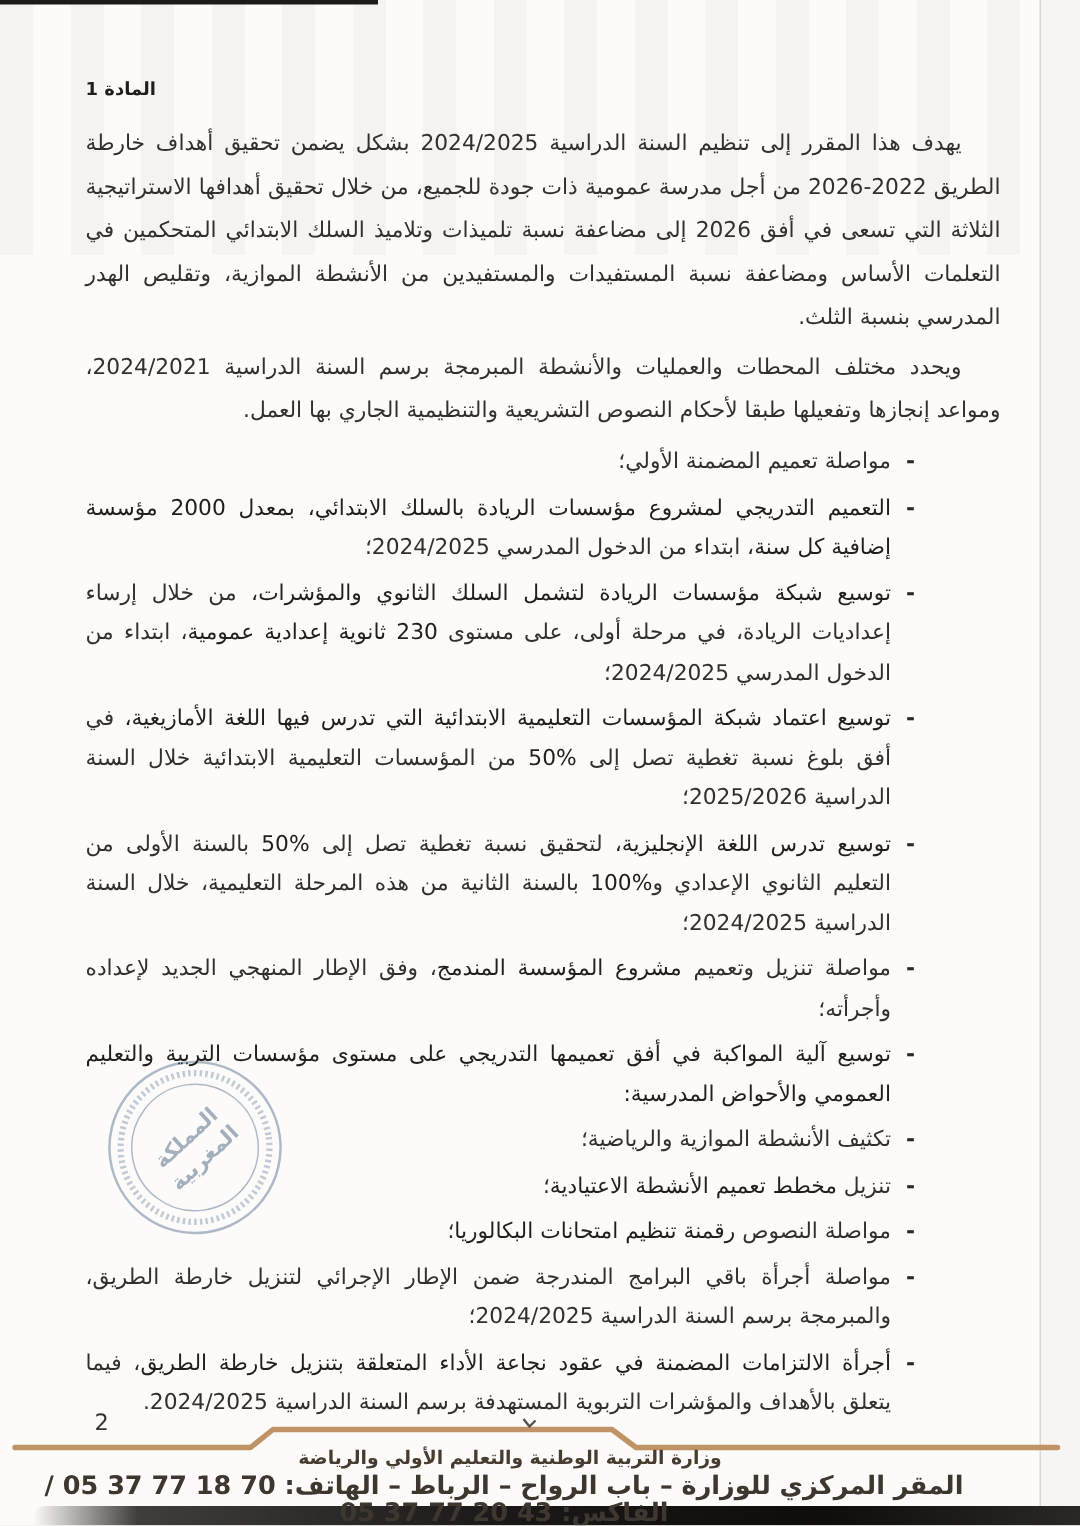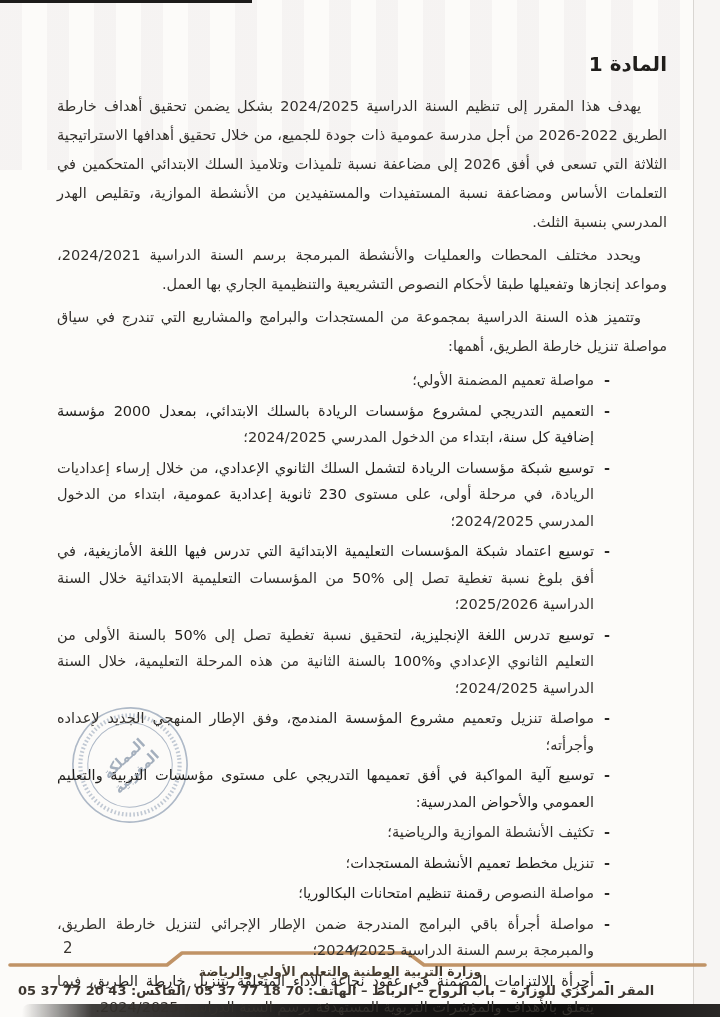--- a/index.html
+++ b/index.html
@@ -9,63 +9,62 @@
   .page::before{content:"";position:absolute;left:0;top:0;width:720px;height:170px;
     background:repeating-linear-gradient(90deg, rgba(205,196,201,0.14) 0 22px, rgba(255,255,255,0) 22px 47px);
     pointer-events:none;}
   .scan-edge-top{position:absolute;left:0;top:0;width:252px;height:3px;background:#1c1b1a;}
   .page-edge-line{position:absolute;left:693px;top:0;width:1px;height:1017px;background:#d9d6d2;}
   .page-edge-shade{position:absolute;left:694px;top:0;width:26px;height:1017px;background:#f7f5f3;}
   .scan-edge-bottom{position:absolute;left:22px;right:0;bottom:0;height:13px;
     background:linear-gradient(90deg, rgba(30,28,26,0) 0%, rgba(30,28,26,0.85) 10%, #1b1918 45%, #0e0d0c 75%, #2a2826 100%);
     border-top-left-radius:8px;filter:blur(0.4px);}
   .content{position:absolute;top:52px;right:53px;left:57px;color:#33302c;font-size:14.5px;z-index:2;}
-  .doc-title{text-align:right;font-weight:bold;color:#201e1b;font-size:20px;margin:0 0 16px 0;}
+  .doc-title{text-align:left;font-weight:bold;color:#201e1b;font-size:12px;margin:0 0 16px 0;}
   .paras p{margin:0 0 4px 0;line-height:29px;text-align:justify;text-indent:26px;}
   .bullets{margin-top:6px;padding-right:73px;}
   .bullet-item{position:relative;line-height:26.5px;margin-bottom:4px;text-align:justify;}
   .bullet-item .dash{position:absolute;right:-16px;top:0;font-weight:bold;color:#2a2826;}
   .b{font-weight:normal;color:#211f1c;}
   
   .stamp{position:absolute;left:68px;top:703px;width:124px;height:124px;opacity:0.55;z-index:1;
     mix-blend-mode:multiply;transform:rotate(-8deg);}
   
   .ribbon{position:absolute;left:0;top:938px;width:720px;height:40px;z-index:1;}
   .page-number{position:absolute;left:63px;top:939px;font-size:15px;color:#38342f;z-index:2;}
   .footer-ministry{position:absolute;left:0;top:963px;width:680px;text-align:center;
     font-size:12.5px;font-weight:bold;color:#463c2f;line-height:18px;z-index:2;}
   .footer-address{position:absolute;left:0;top:982px;width:672px;text-align:center;
-    font-size:13px;font-weight:bold;color:#3d3730;line-height:18px;z-index:2;}
+    font-size:17px;font-weight:bold;color:#3d3730;line-height:18px;z-index:2;}
 </style>
 </head>
 <body>
 
 <div class="page">
 
   <div class="scan-edge-top"></div>
   <div class="page-edge-shade"></div>
   <div class="page-edge-line"></div>
 
   <div class="content">
     <h1 class="doc-title">المادة 1</h1>
     <div class="paras">
         <p><span>يهدف هذا المقرر إلى تنظيم السنة الدراسية 2024/2025 بشكل يضمن تحقيق أهداف خارطة الطريق 2022-2026 من أجل مدرسة عمومية ذات جودة للجميع، من خلال تحقيق أهدافها الاستراتيجية الثلاثة التي تسعى في أفق 2026 إلى مضاعفة نسبة تلميذات وتلاميذ السلك الابتدائي المتحكمين في التعلمات الأساس ومضاعفة نسبة المستفيدات والمستفيدين من الأنشطة الموازية، وتقليص الهدر المدرسي بنسبة الثلث.</span></p>
         <p><span>ويحدد مختلف المحطات والعمليات والأنشطة المبرمجة برسم السنة الدراسية 2024/2021، ومواعد إنجازها وتفعيلها طبقا لأحكام النصوص التشريعية والتنظيمية الجاري بها العمل.</span></p>
-        <p><span>وتتميز هذه السنة الدراسية بمجموعة من المستجدات والبرامج والمشاريع التي تندرج في سياق مواصلة تنزيل خارطة الطريق، أهمها:</span></p>
       </div>
     <div class="bullets">
         <div class="bullet-item"><span class="dash">-</span><span>مواصلة تعميم المضمنة الأولي؛</span></div>
         <div class="bullet-item"><span class="dash">-</span><span class="b">التعميم التدريجي لمشروع مؤسسات الريادة بالسلك الابتدائي، بمعدل 2000 مؤسسة إضافية كل سنة،</span><span> ابتداء من الدخول المدرسي 2024/2025؛</span></div>
-        <div class="bullet-item"><span class="dash">-</span><span class="b">توسيع شبكة مؤسسات الريادة لتشمل السلك الثانوي الإعدادي،</span><span> من خلال إرساء إعداديات الريادة، في مرحلة أولى، على مستوى </span><span class="b">230 ثانوية إعدادية عمومية</span><span>، ابتداء من الدخول المدرسي 2024/2025؛</span></div>
+        <div class="bullet-item"><span class="dash">-</span><span class="b">توسيع شبكة مؤسسات الريادة لتشمل السلك الثانوي والمؤشرات،</span><span> من خلال إرساء إعداديات الريادة، في مرحلة أولى، على مستوى </span><span class="b">230 ثانوية إعدادية عمومية</span><span>، ابتداء من الدخول المدرسي 2024/2025؛</span></div>
         <div class="bullet-item"><span class="dash">-</span><span class="b">توسيع اعتماد شبكة المؤسسات التعليمية الابتدائية التي تدرس فيها اللغة الأمازيغية،</span><span> في أفق بلوغ نسبة تغطية تصل إلى </span><span class="b">%50</span><span> من المؤسسات التعليمية الابتدائية خلال السنة الدراسية 2025/2026؛</span></div>
         <div class="bullet-item"><span class="dash">-</span><span class="b">توسيع تدرس اللغة الإنجليزية،</span><span> لتحقيق نسبة تغطية تصل إلى </span><span class="b">%50</span><span> بالسنة الأولى من التعليم الثانوي الإعدادي و</span><span class="b">%100</span><span> بالسنة الثانية من هذه المرحلة التعليمية، خلال السنة الدراسية 2024/2025؛</span></div>
         <div class="bullet-item"><span class="dash">-</span><span>مواصلة تنزيل وتعميم </span><span class="b">مشروع المؤسسة المندمج</span><span>، وفق الإطار المنهجي الجديد لإعداده وأجرأته؛</span></div>
         <div class="bullet-item"><span class="dash">-</span><span class="b">توسيع آلية المواكبة في أفق تعميمها التدريجي على مستوى مؤسسات التربية والتعليم العمومي والأحواض المدرسية:</span></div>
         <div class="bullet-item"><span class="dash">-</span><span>تكثيف الأنشطة الموازية والرياضية؛</span></div>
-        <div class="bullet-item"><span class="dash">-</span><span>تنزيل </span><span class="b">مخطط تعميم الأنشطة المستجدات</span><span>؛</span></div>
+        <div class="bullet-item"><span class="dash">-</span><span>تنزيل </span><span class="b">مخطط تعميم الأنشطة الاعتيادية</span><span>؛</span></div>
         <div class="bullet-item"><span class="dash">-</span><span>مواصلة النصوص </span><span class="b">رقمنة تنظيم امتحانات البكالوريا</span><span>؛</span></div>
         <div class="bullet-item"><span class="dash">-</span><span>مواصلة أجرأة باقي البرامج المندرجة ضمن الإطار الإجرائي لتنزيل خارطة الطريق، والمبرمجة برسم السنة الدراسية 2024/2025؛</span></div>
         <div class="bullet-item"><span class="dash">-</span><span class="b">أجرأة الالتزامات المضمنة في عقود نجاعة الأداء المتعلقة بتنزيل خارطة الطريق</span><span>، فيما يتعلق بالأهداف والمؤشرات التربوية المستهدفة برسم السنة الدراسية 2024/2025.</span></div>
       </div>
   </div>
 
   <svg class="stamp" viewBox="0 0 150 150">
     <g stroke="#6f84a2" fill="none">
       <circle cx="75" cy="75" r="69" stroke-width="2"></circle>
       <circle cx="75" cy="75" r="51" stroke-width="1.2"></circle>

